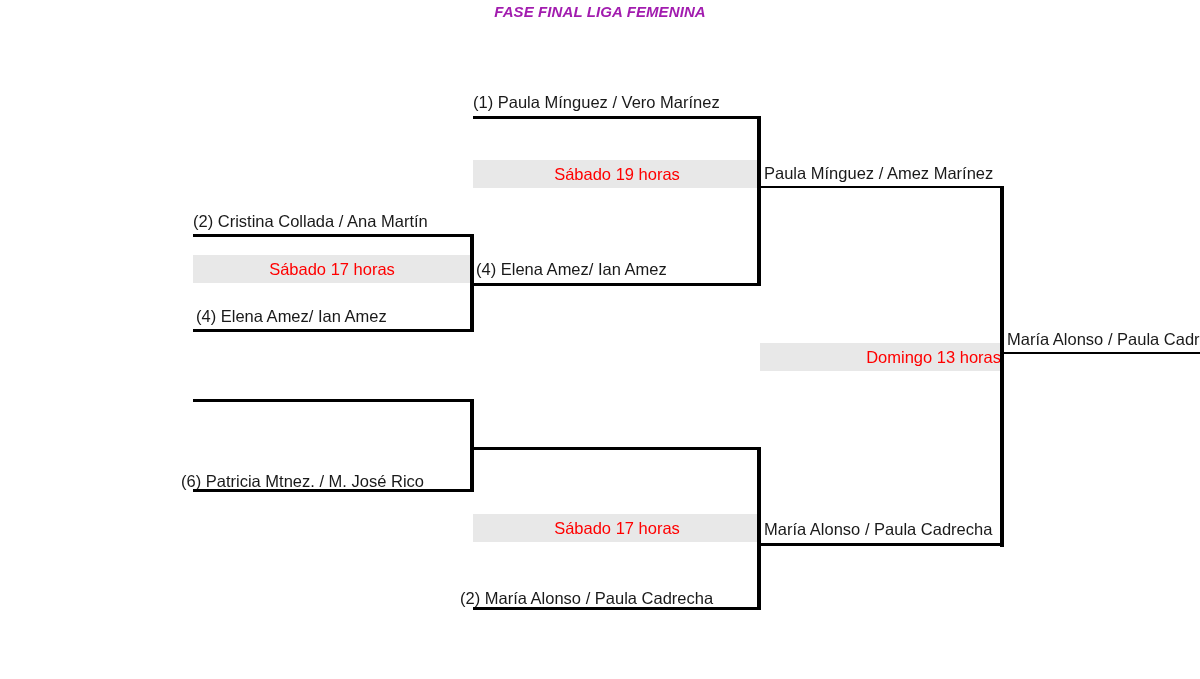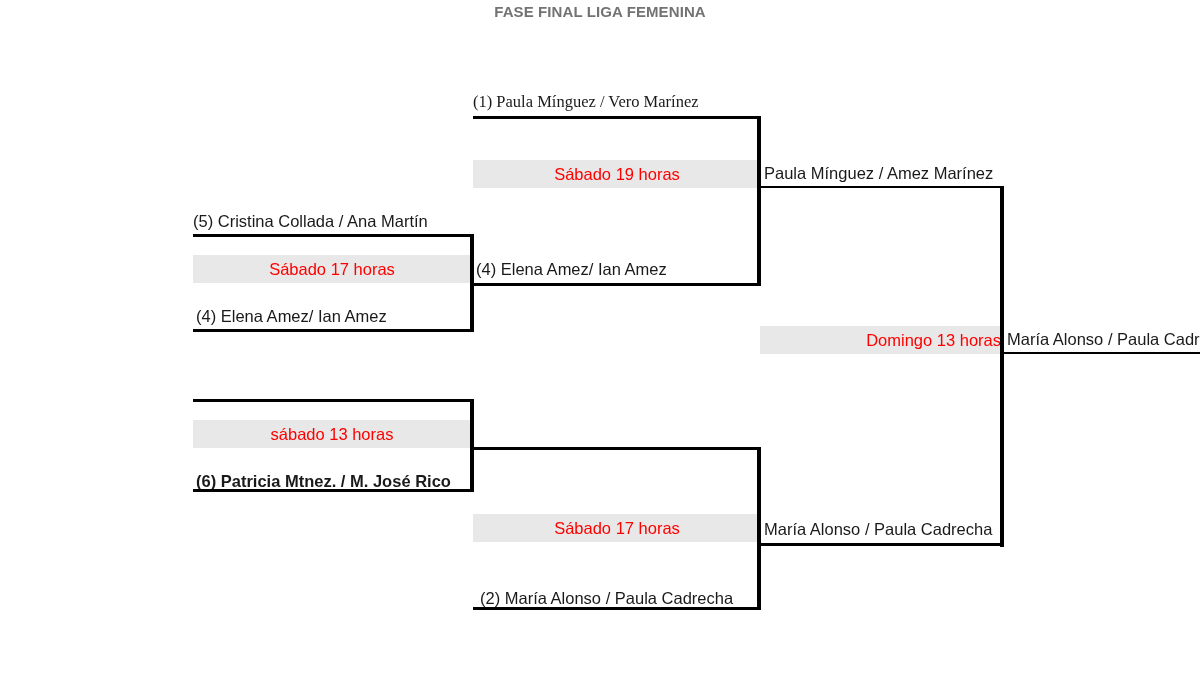--- a/index.html
+++ b/index.html
@@ -19,22 +19,23 @@
   }
   
   .page-title {
     position: absolute;
     left: 0;
     top: 3px;
     width: 1200px;
     text-align: center;
     font-size: 15px;
     font-weight: bold;
-    color: #737373;
+    color: #a21caf;
     letter-spacing: 0.1px;
+    font-style: italic;
   }
   
   .entry {
     position: absolute;
     font-size: 16.5px;
     color: #1a1a1a;
     white-space: nowrap;
     line-height: 20px;
   }
   
@@ -67,64 +68,63 @@
     height: 2px;
   }
 </style>
 </head>
 <body>
 
 <div id="bracket-page">
 
   <div class="page-title">FASE FINAL LIGA FEMENINA</div>
 
-  <div class="entry" style="left:473px; top:92px;font-family:Liberation Serif, serif;">(1) Paula Mínguez / Vero Marínez</div>
+  <div class="entry" style="left:473px; top:92px;">(1) Paula Mínguez / Vero Marínez</div>
   <div class="hline" style="left:473px; top:116px; width:288px;"></div>
 
   <div class="slot pad-left" style="left:473px; top:160px; width:288px;">Sábado 19 horas</div>
 
   <div class="entry" style="left:476px; top:259px;">(4) Elena Amez/ Ian Amez</div>
   <div class="hline" style="left:473px; top:283px; width:288px;"></div>
 
   <div class="vline" style="left:757px; top:116px; height:170px;"></div>
 
   <div class="entry" style="left:764px; top:163px;">Paula Mínguez / Amez Marínez</div>
   <div class="thin-underline" style="left:760px; top:186px; width:244px;"></div>
 
-  <div class="entry" style="left:193px; top:211px;">(5) Cristina Collada / Ana Martín</div>
+  <div class="entry" style="left:193px; top:211px;">(2) Cristina Collada / Ana Martín</div>
   <div class="hline" style="left:193px; top:234px; width:281px;"></div>
 
   <div class="slot pad-left" style="left:193px; top:255px; width:278px;">Sábado 17 horas</div>
 
   <div class="entry" style="left:196px; top:306px;">(4) Elena Amez/ Ian Amez</div>
   <div class="hline" style="left:193px; top:329px; width:281px;"></div>
 
   <div class="vline" style="left:470px; top:234px; height:98px;"></div>
 
   <div class="hline" style="left:193px; top:399px; width:281px;"></div>
 
-  <div class="slot pad-left" style="left:193px; top:420px; width:278px;">sábado 13 horas</div>
 
-  <div class="entry" style="left:196px; top:471px;font-weight:bold;">(6) Patricia Mtnez. / M. José Rico</div>
+  <div class="entry" style="left:181px; top:471px;">(6) Patricia Mtnez. / M. José Rico</div>
   <div class="hline" style="left:193px; top:489px; width:281px;"></div>
 
   <div class="vline" style="left:470px; top:399px; height:92px;"></div>
 
   <div class="hline" style="left:473px; top:447px; width:288px;"></div>
 
   <div class="slot pad-left" style="left:473px; top:514px; width:288px;">Sábado 17 horas</div>
 
-  <div class="entry" style="left:480px; top:588px;">(2) María Alonso / Paula Cadrecha</div>
+  <div class="entry" style="left:460px; top:588px;">(2) María Alonso / Paula Cadrecha</div>
   <div class="hline" style="left:473px; top:607px; width:288px;"></div>
 
   <div class="vline" style="left:757px; top:447px; height:162px;"></div>
 
   <div class="entry" style="left:764px; top:519px;">María Alonso / Paula Cadrecha</div>
   <div class="hline" style="left:760px; top:543px; width:244px;"></div>
 
-  <div class="slot pad-right" style="left:760px; top:326px; width:244px;">Domingo 13 horas</div>
+  <div class="slot pad-right" style="left:760px; top:343px; width:244px;">Domingo 13 horas</div>
 
   <div class="vline" style="left:1000px; top:186px; height:361px;"></div>
 
   <div class="entry" style="left:1007px; top:329px;">María Alonso / Paula Cadrecha</div>
   <div class="thin-underline" style="left:1004px; top:352px; width:196px;"></div>
 
 </div>
 
 </body></html>

